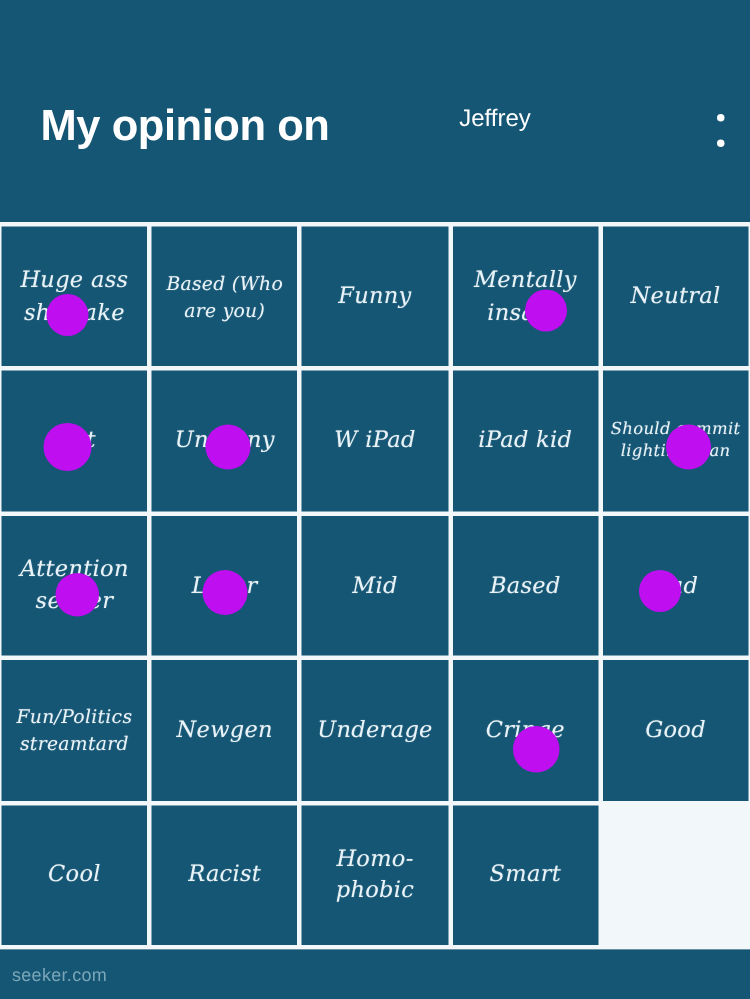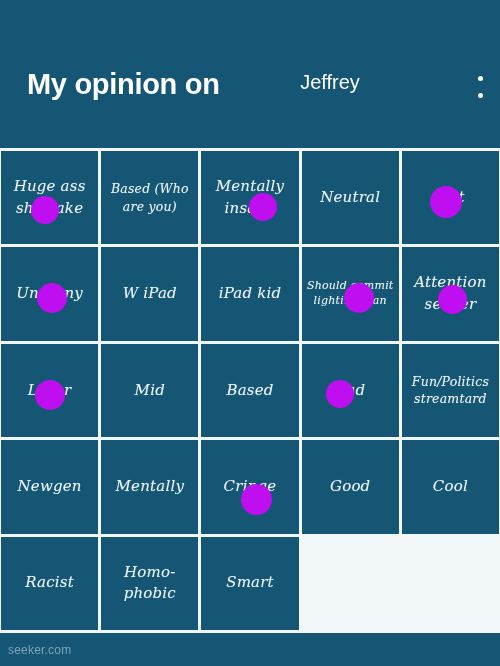--- a/index.html
+++ b/index.html
@@ -41,21 +41,21 @@
     letter-spacing: -0.3px;
     line-height: 1;
     white-space: nowrap;
     font-family: "Liberation Sans", sans-serif;
   }
   #title-subject {
     position: absolute;
     left: 330px;
     top: 72px;
     transform: translateX(-50%);
-    font-size: 20px;
+    font-size: 16px;
     font-weight: normal;
     color: #ffffff;
     line-height: 1;
     white-space: nowrap;
   }
   #header-menu-icon {
     position: absolute;
     right: 17px;
     top: 76px;
     width: 6px;
@@ -141,20 +141,23 @@
 
   <div id="bingo-grid">
       <div class="bingo-cell">
         <div class="cell-text">Huge ass shitflake</div>
         <span class="marker-dot" style="left: 30px; top: 45px; width: 28px; height: 28px; background: rgb(191, 14, 240);"></span>
       </div>
       <div class="bingo-cell">
         <div class="cell-text small">Based (Who are you)</div>
       </div>
       <div class="bingo-cell">
+        <div class="cell-text">Funny</div>
+      </div>
+      <div class="bingo-cell">
         <div class="cell-text">Mentally insane</div>
         <span class="marker-dot" style="left: 48px; top: 42px; width: 28px; height: 28px; background: rgb(191, 14, 240);"></span>
       </div>
       <div class="bingo-cell">
         <div class="cell-text">Neutral</div>
       </div>
       <div class="bingo-cell">
         <div class="cell-text">Hot</div>
         <span class="marker-dot" style="left: 28px; top: 35px; width: 32px; height: 32px; background: rgb(191, 14, 240);"></span>
       </div>
@@ -190,21 +193,21 @@
         <div class="cell-text">Bad</div>
         <span class="marker-dot" style="left: 24px; top: 36px; width: 28px; height: 28px; background: rgb(191, 14, 240);"></span>
       </div>
       <div class="bingo-cell">
         <div class="cell-text small">Fun/Politics streamtard</div>
       </div>
       <div class="bingo-cell">
         <div class="cell-text">Newgen</div>
       </div>
       <div class="bingo-cell">
-        <div class="cell-text">Mentally</div>
+        <div class="cell-text">Underage</div>
       </div>
       <div class="bingo-cell">
         <div class="cell-text">Cringe</div>
         <span class="marker-dot" style="left: 40px; top: 44px; width: 31px; height: 31px; background: rgb(191, 14, 240);"></span>
       </div>
       <div class="bingo-cell">
         <div class="cell-text">Good</div>
       </div>
       <div class="bingo-cell">
         <div class="cell-text">Cool</div>

